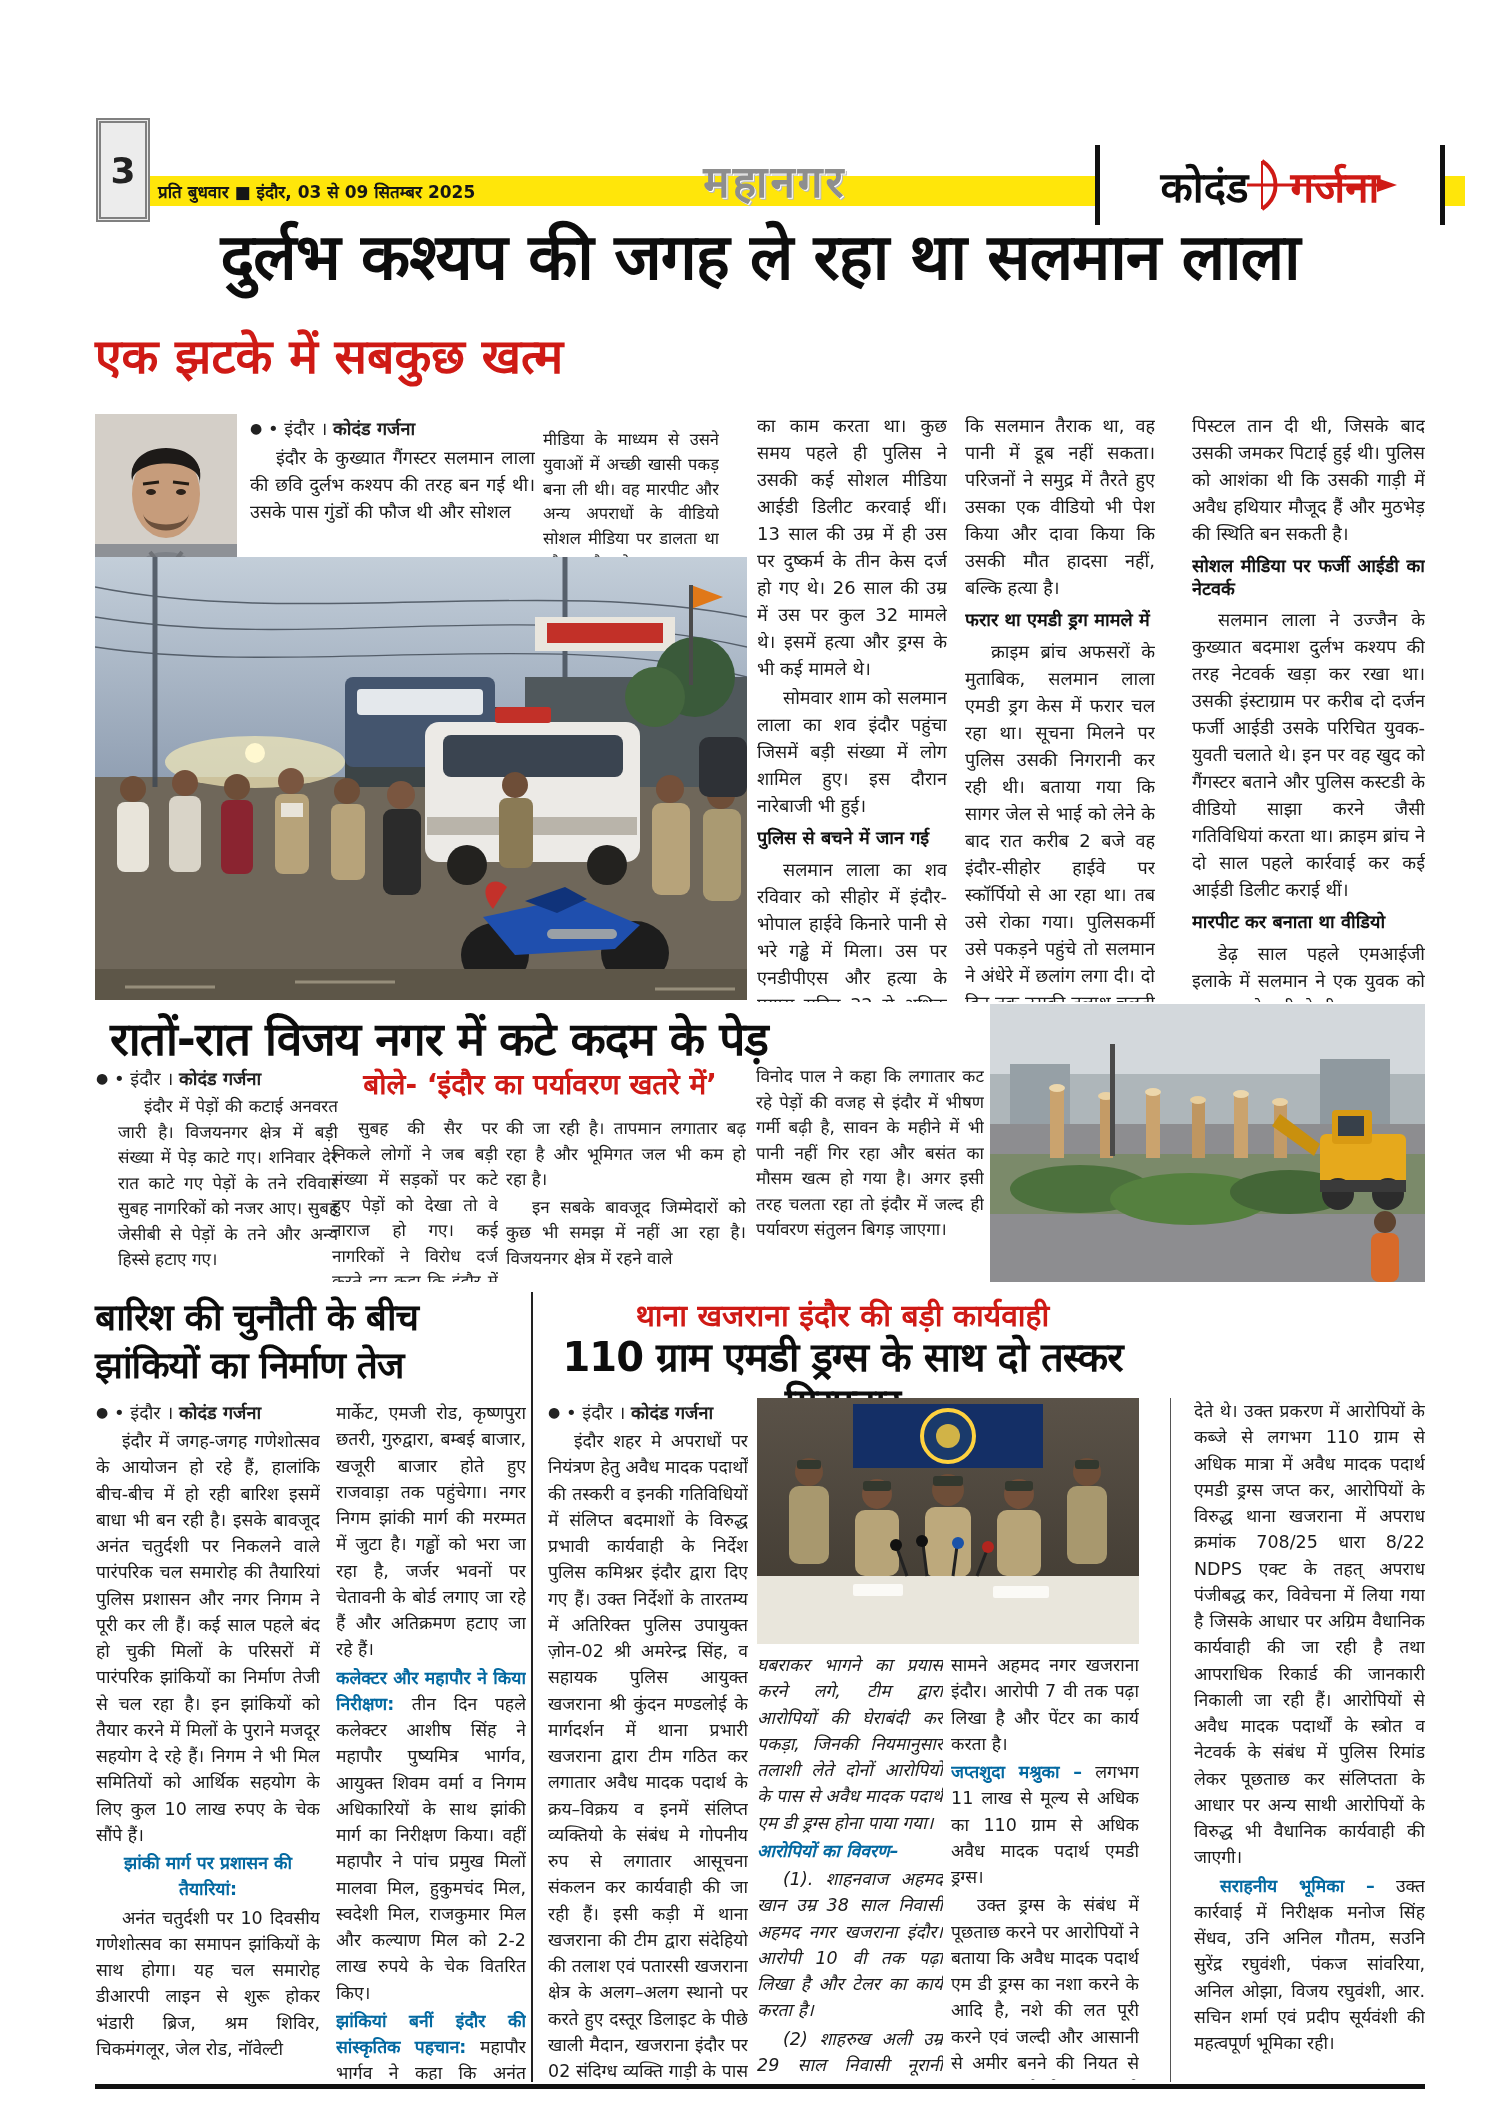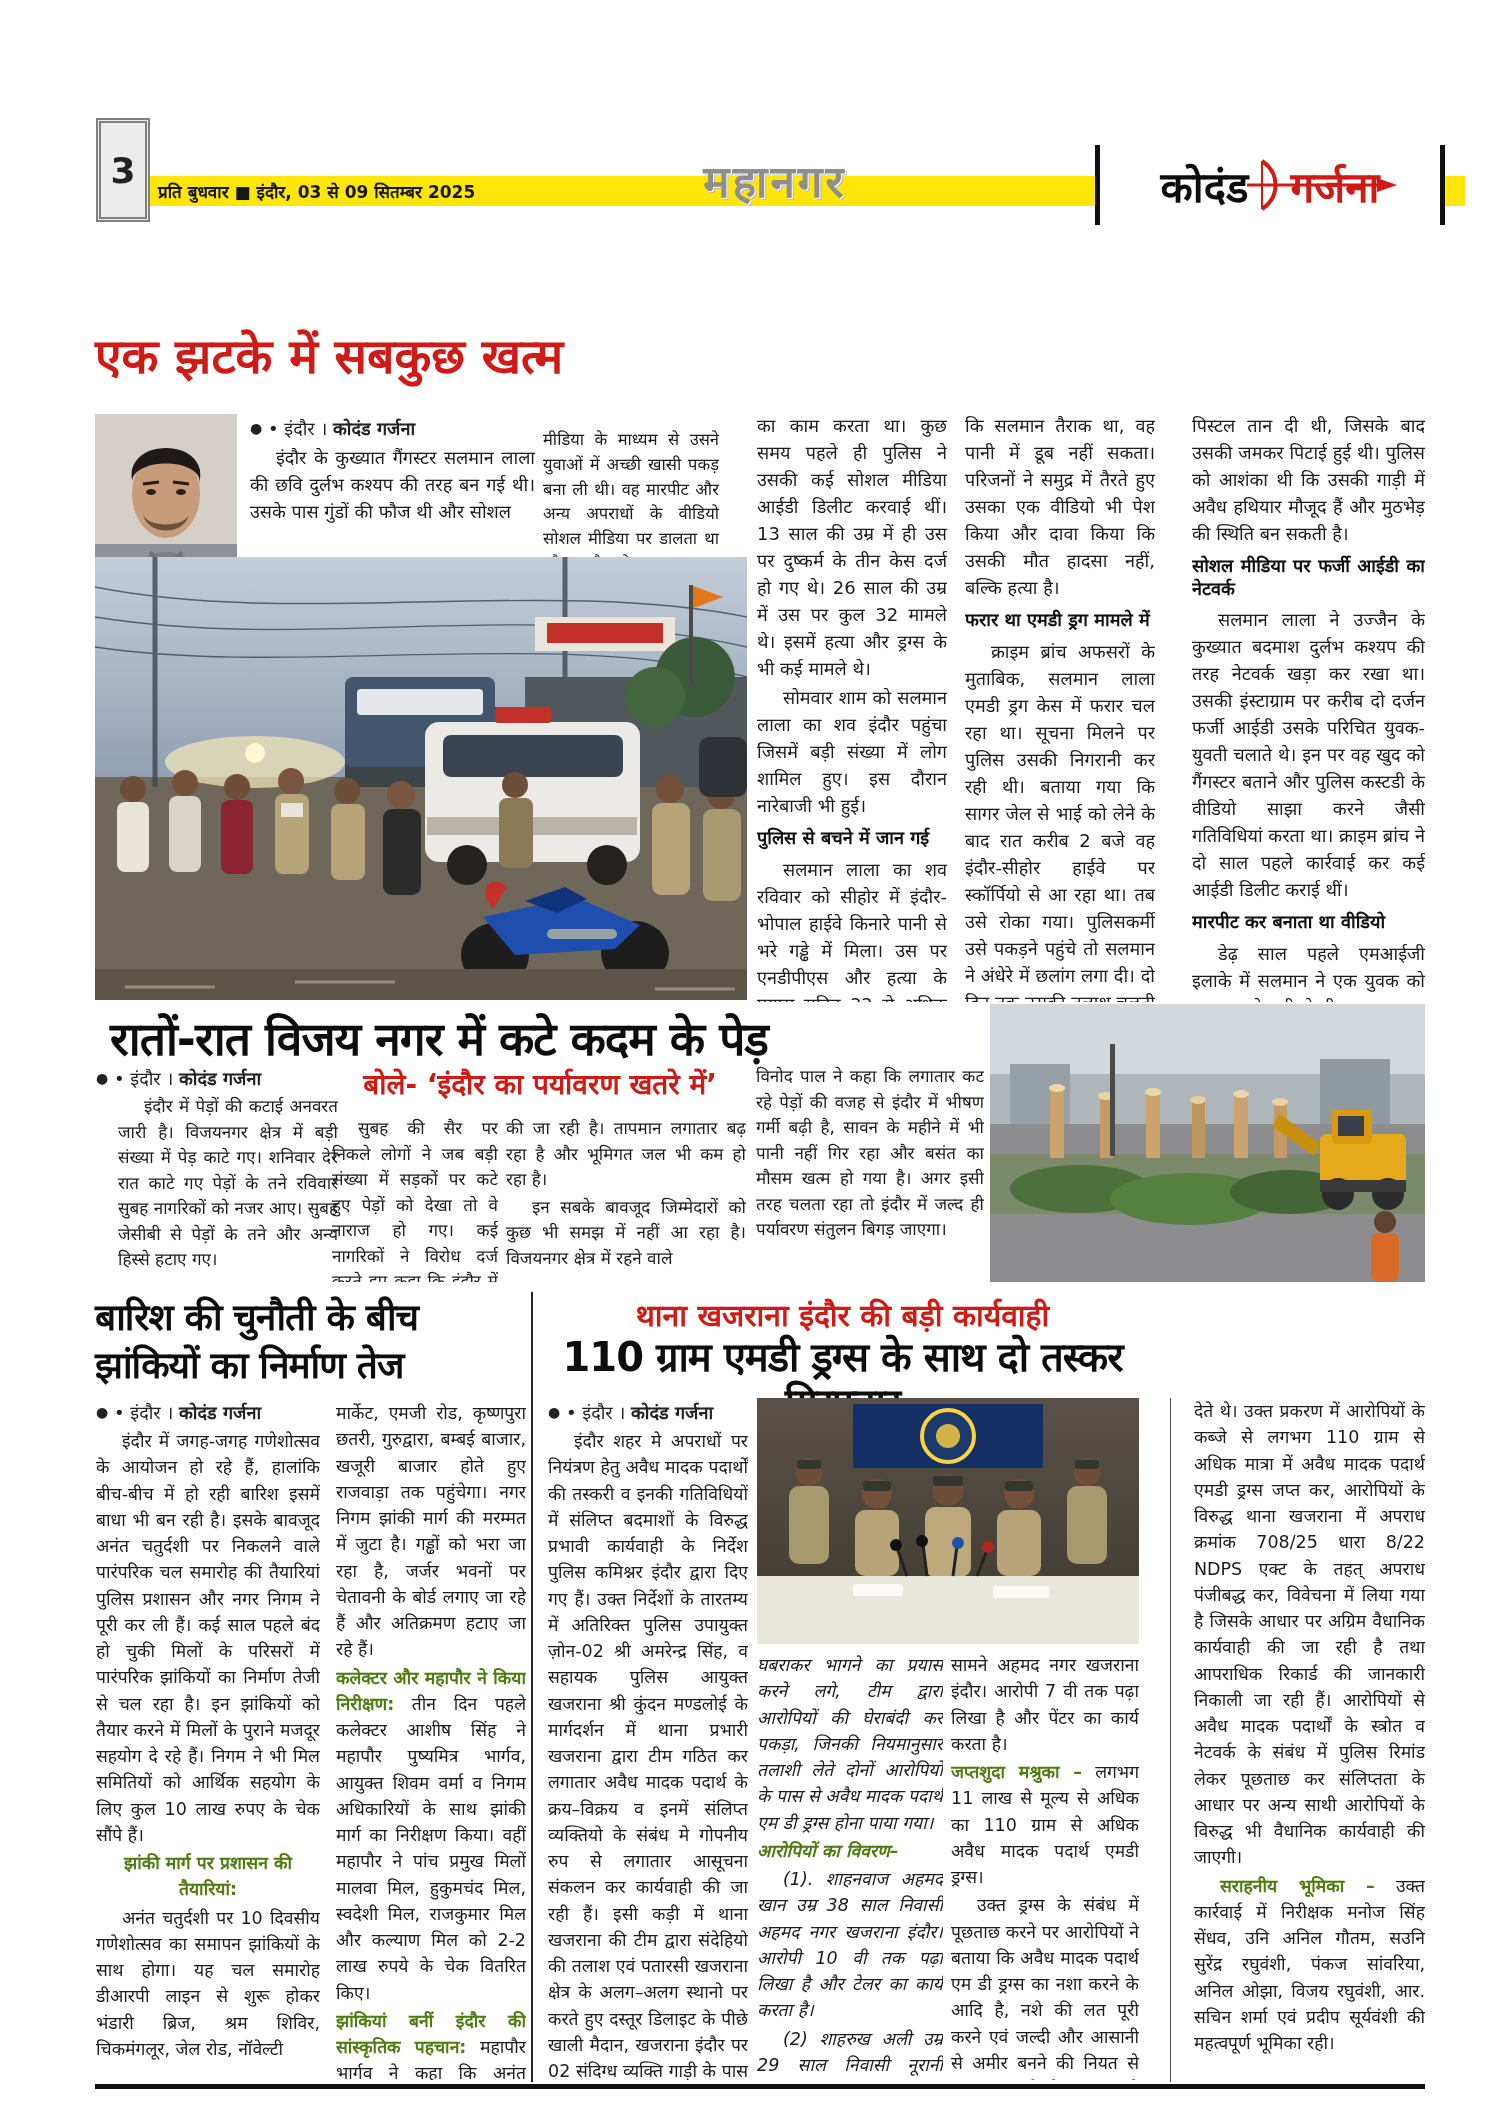--- a/index.html
+++ b/index.html
@@ -3,21 +3,21 @@
 <meta charset="utf-8">
 <style>
   html,body{margin:0;padding:0;background:#ffffff;}
   body{font-family:"DejaVu Sans","Liberation Sans",sans-serif;}
   .page{position:relative;width:1500px;height:2121px;background:#fff;overflow:hidden;}
   .abs{position:absolute;}
   .body-text{font-size:18px;line-height:1.5;text-align:justify;color:#1b1b1b;overflow:hidden;}
   .body-text p{margin:0 0 2px 0;text-indent:26px;}
   .body-text p.noind{text-indent:0;}
   .colhead{font-weight:bold;font-size:18px;line-height:1.25;margin:8px 0 6px 0;color:#111;}
-  .runhead{font-weight:bold;color:#4d7c0f;margin-top:32px;}
+  .runhead{font-weight:bold;color:#0369a1;margin-top:32px;}
   .byline{font-size:18px;color:#222;}
   .byline b{font-weight:bold;}
   .bullet{font-size:14px;vertical-align:2px;}
   .headline-xl{font-weight:900;color:#0d0d0d;letter-spacing:-1px;}
   .red{color:#cf1a15;}
   .vrule{width:2px;background:#222;}
   .hrule-thick{height:5px;background:#111;}
   .photo-frame{overflow:hidden;background:#ccc;}
   svg{display:block;}
 </style>
@@ -44,20 +44,21 @@
     </svg>
     <span style="position:relative;display:inline-block;">
       <span style="font-size:42px;font-weight:900;color:#cf1a15;">गर्जना</span>
       <svg width="150" height="16" viewBox="0 0 150 16" style="position:absolute;right:-18px;top:20px;">
         <line x1="0" y1="8" x2="132" y2="8" stroke="#cf1a15" stroke-width="3"></line>
         <polygon points="130,1 150,8 130,15" fill="#cf1a15"></polygon>
       </svg>
     </span>
   </div>
 
+  <div class="abs headline-xl" style="left:95px;top:222px;width:1330px;font-size:64px;line-height:1.1;text-align:center;">दुर्लभ कश्यप की जगह ले रहा था सलमान लाला</div>
 
   <div class="abs red" style="left:95px;top:322px;width:660px;font-size:48px;font-weight:900;">एक झटके में सबकुछ खत्म</div>
 
   <div class="abs photo-frame" style="left:95px;top:414px;width:142px;height:200px;">
     <svg width="142" height="200" viewBox="0 0 142 200">
       <rect width="142" height="200" fill="#d4cfc8"></rect>
       <rect x="0" y="130" width="142" height="70" fill="#8e9196"></rect>
       <path d="M30 200 C30 150 50 138 71 138 C92 138 112 150 112 200 Z" fill="#7d8187"></path>
       <ellipse cx="71" cy="80" rx="34" ry="44" fill="#c69c7b"></ellipse>
       <path d="M37 70 C37 34 105 34 105 70 L105 56 C96 30 46 30 37 56 Z" fill="#1d1a18"></path>

